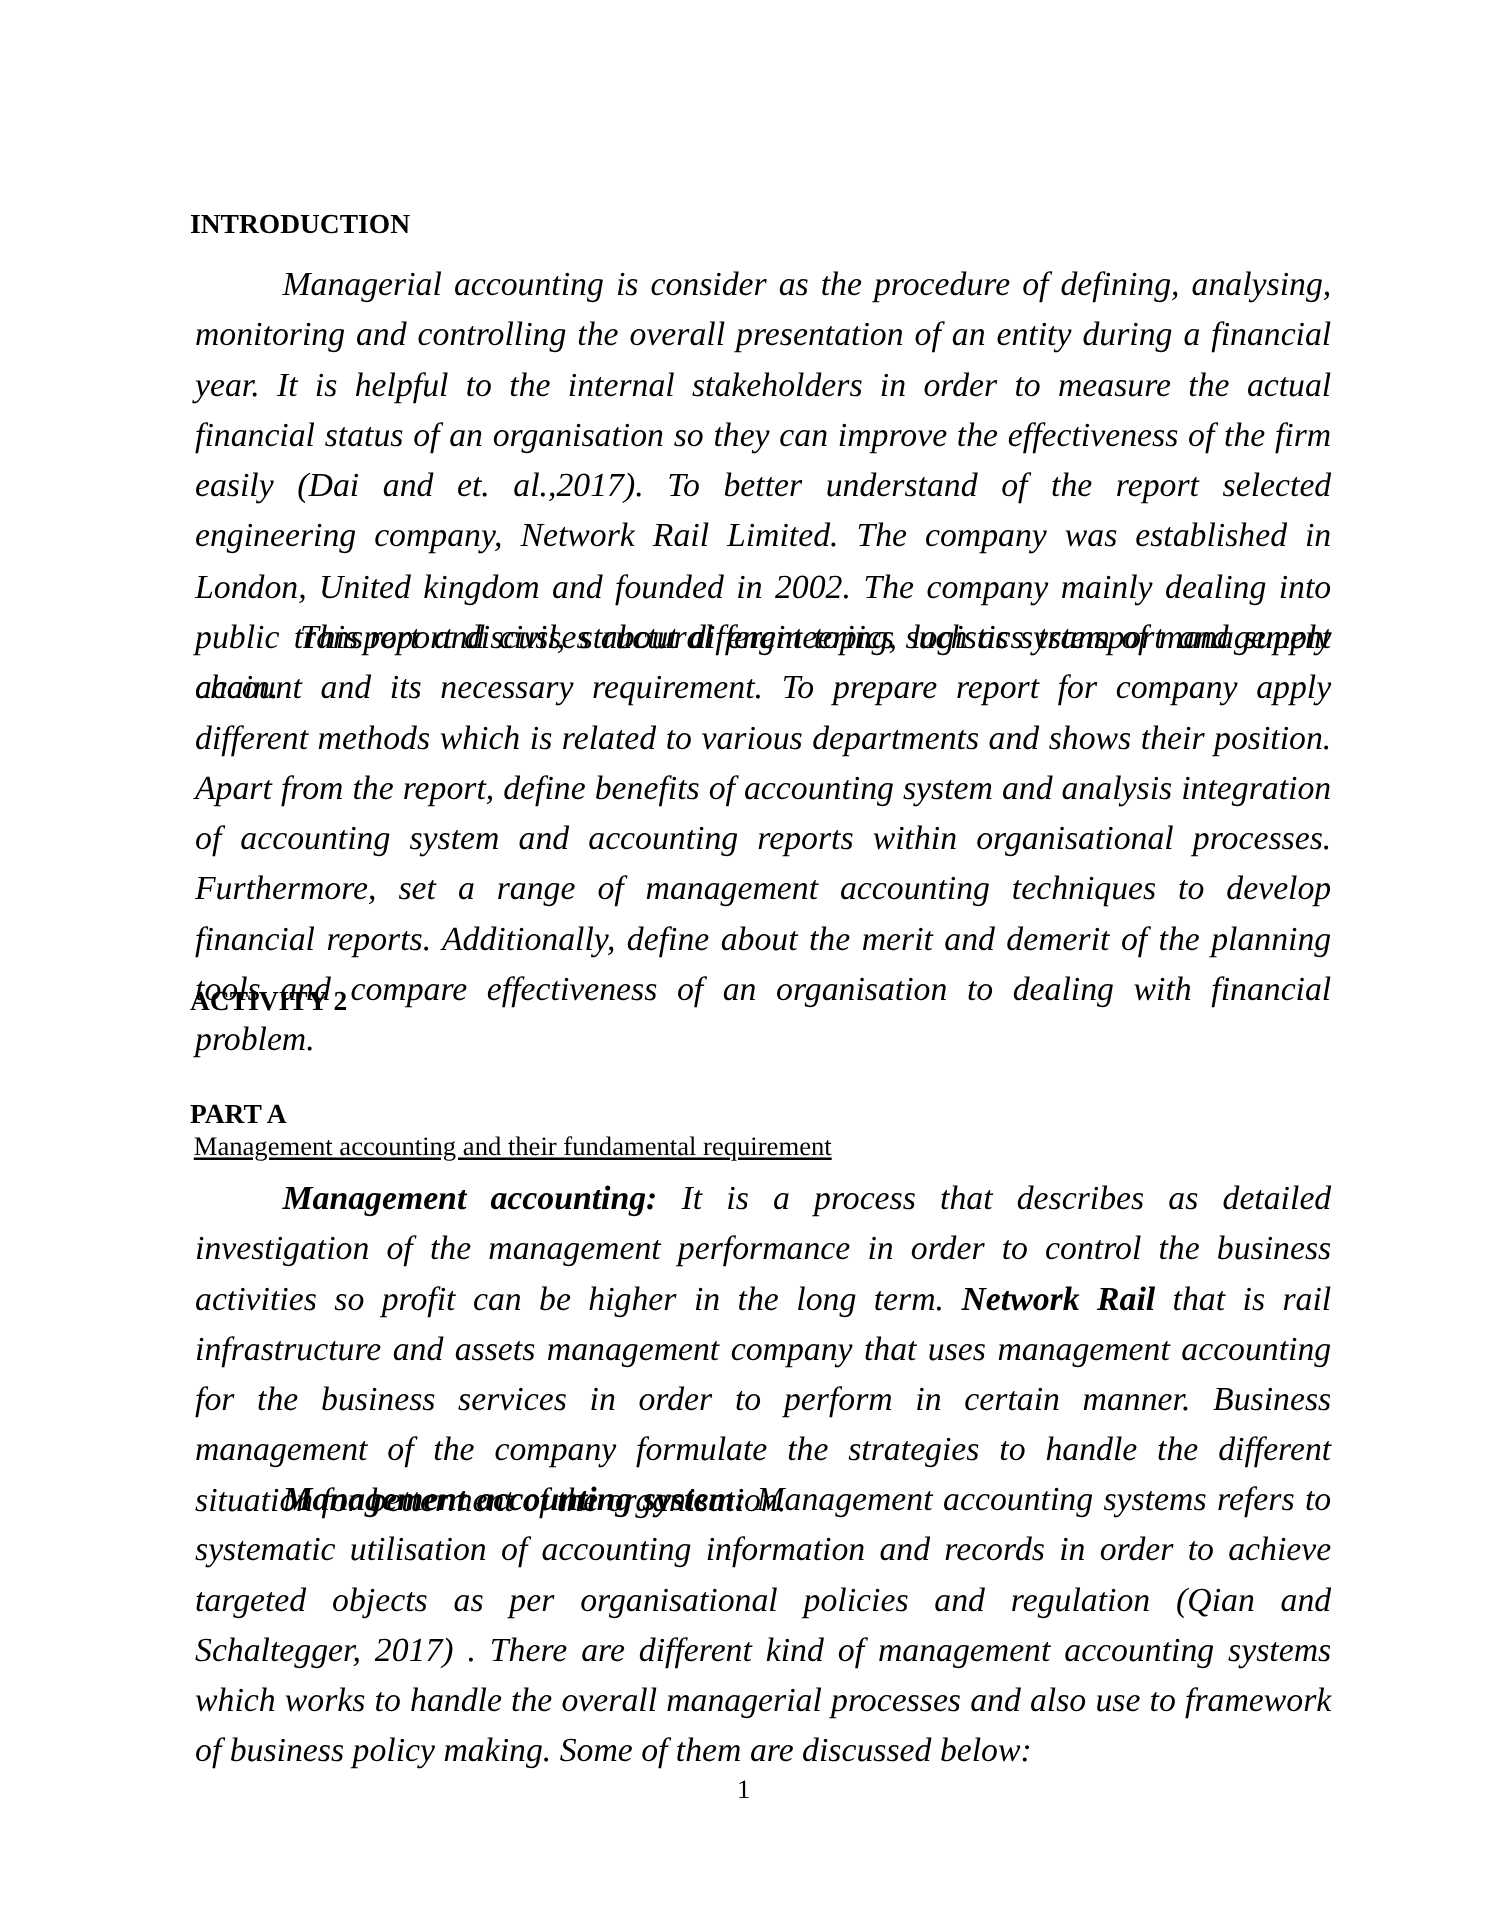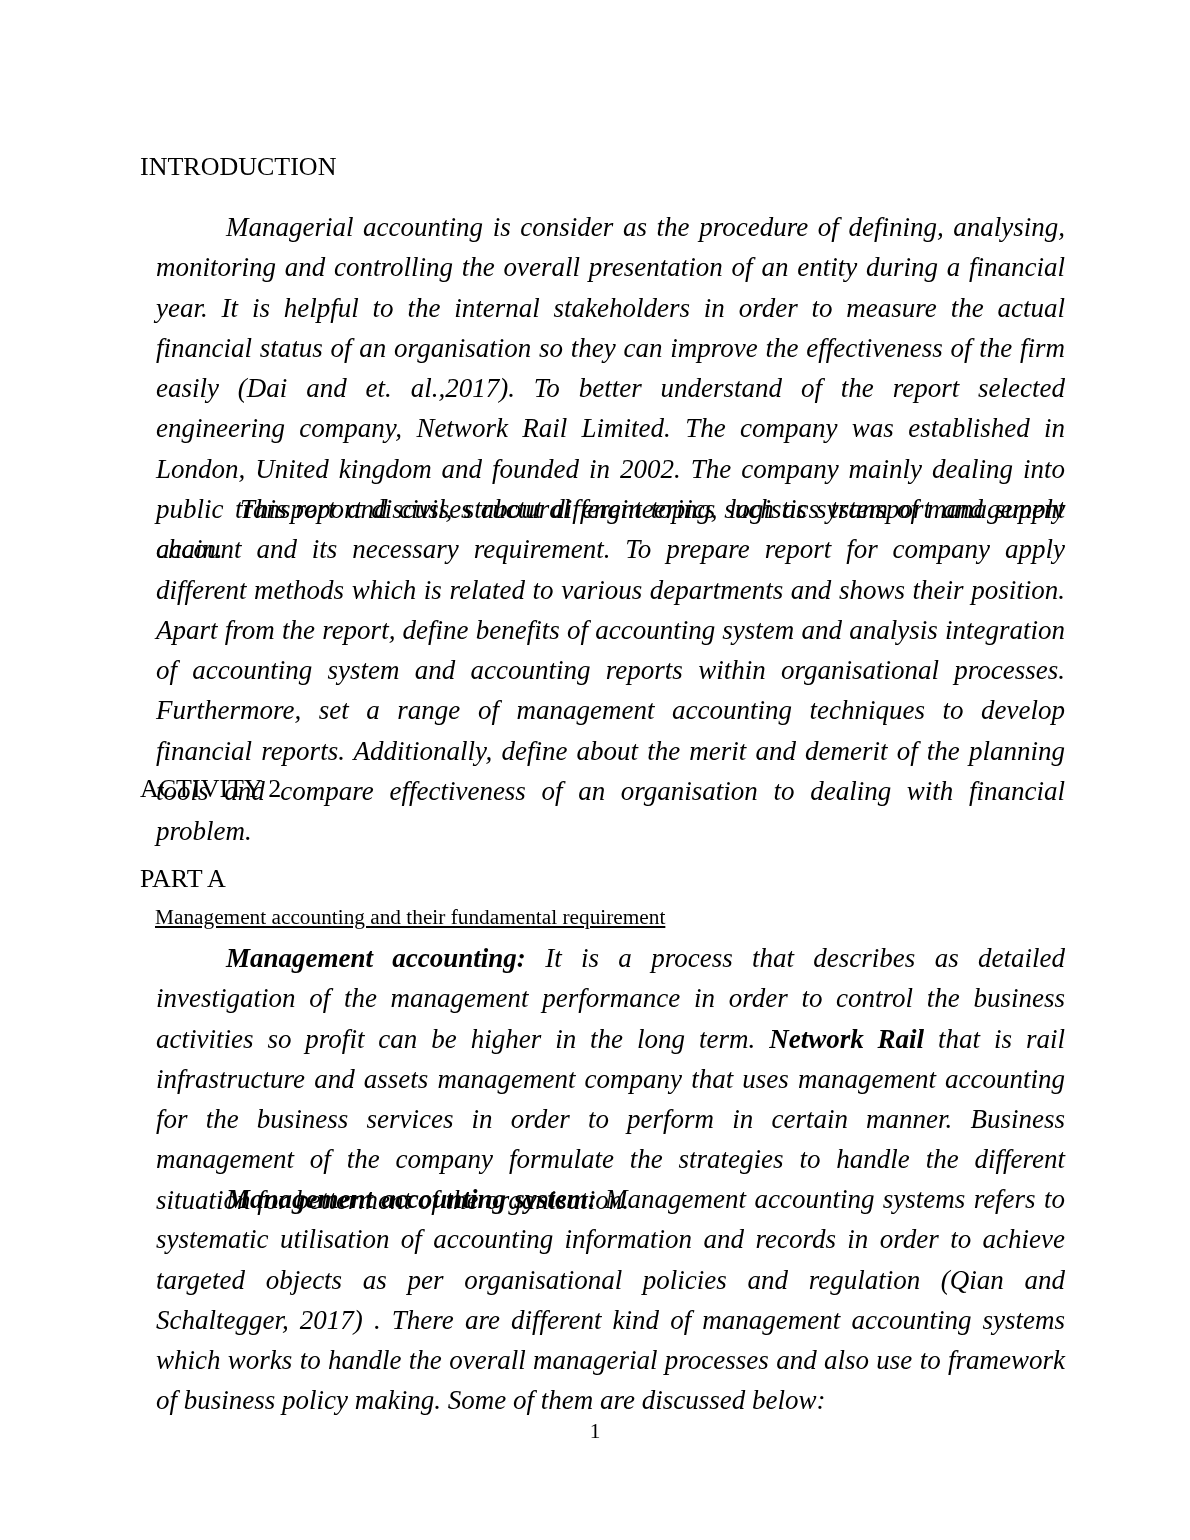--- a/index.html
+++ b/index.html
@@ -15,24 +15,24 @@
       font-family: "Liberation Serif", "DejaVu Serif", serif;
       color: #000000;
     }
     .page {
       position: absolute;
       left: 140px;
       top: 0;
       width: 909px;
     }
     .heading {
-      font-weight: normal;
-      font-size: 26px;
+      font-weight: bold;
+      font-size: 22px;
       line-height: 30px;
-      margin: 0;
+      margin: 12px;
       position: absolute;
       left: 0;
     }
     .para {
       position: absolute;
       left: 0;
       width: 909px;
       font-size: 27px;
       line-height: 40.3px;
       text-align: justify;

